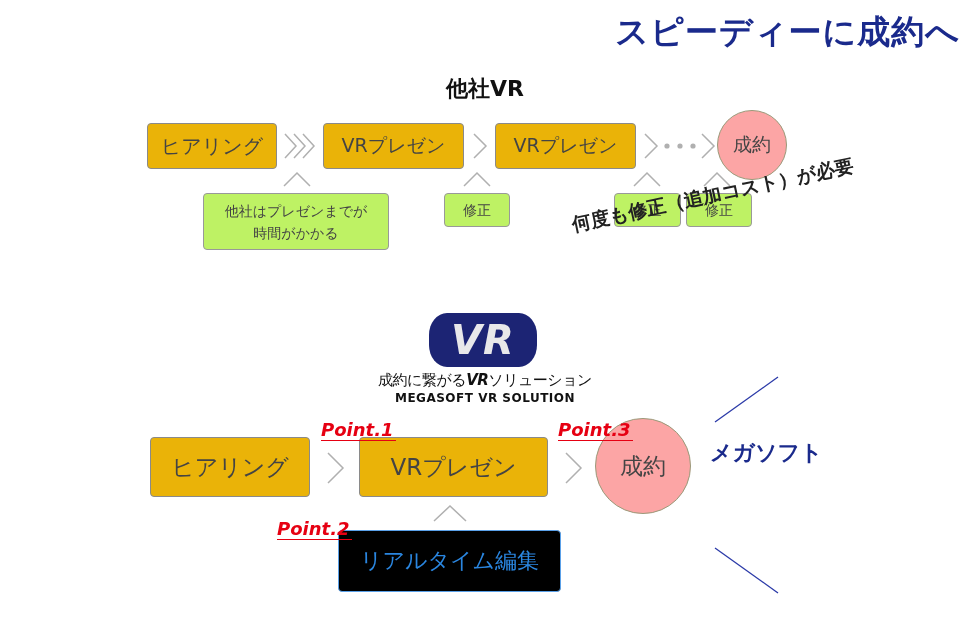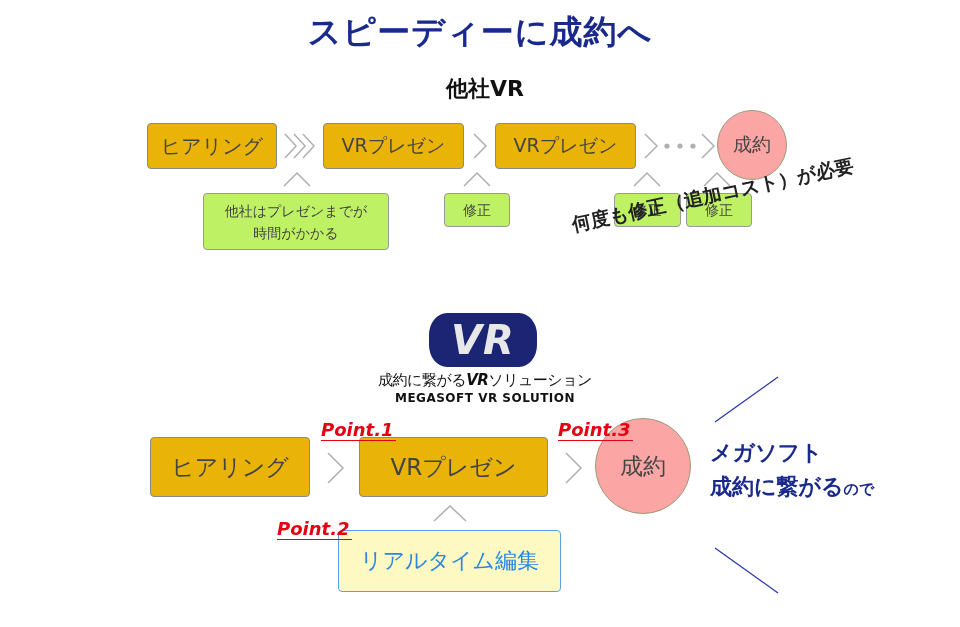--- a/index.html
+++ b/index.html
@@ -2,21 +2,21 @@
 <html><head>
 <meta charset="utf-8">
 <style>
   html, body { margin: 0; padding: 0; }
   body {
     width: 960px; height: 627px; background: #ffffff; position: relative; overflow: hidden;
     font-family: "DejaVu Sans", "Liberation Sans", sans-serif; color: #333333;
   }
   .abs { position: absolute; }
   .main-title {
-    left: 0; width: 960px; top: 10px; text-align: center;
+    left: 0; width: 960px; top: 10px; text-align: right;
     font-size: 33px; font-weight: bold; color: #1a2a8c; letter-spacing: 1px;
   }
   .sub-title {
     left: 0; width: 970px; top: 74px; text-align: center;
     font-size: 22px; font-weight: bold; color: #111111;
   }
   .step-box {
     background: #eab308; border: 1.5px solid #8a8a8a; border-radius: 4px;
     box-sizing: border-box; display: flex; align-items: center; justify-content: center;
     color: #444444; white-space: nowrap;
@@ -32,21 +32,21 @@
   }
   .rot-text {
     left: 575px; top: 212px; font-size: 19px; font-weight: bold; color: #222;
     transform: rotate(-12deg); transform-origin: left bottom; white-space: nowrap;
   }
   .point-label {
     font-size: 18px; font-weight: bold; font-style: italic; color: #e60012;
     border-bottom: 1.5px solid #e60012; line-height: 20px; padding-right: 2px; white-space: nowrap;
   }
   .blue-box {
-    background: #fef9c3; border: 1.2px solid #5aa0e8; border-radius: 4px; box-sizing: border-box;
+    background: #000000; border: 1.2px solid #5aa0e8; border-radius: 4px; box-sizing: border-box;
     display: flex; align-items: center; justify-content: center; color: #2a86e0; font-size: 22px;
   }
   .callout {
     left: 710px; top: 436px; color: #1a2a8c; font-weight: bold; font-size: 22px; line-height: 34px;
   }
   .callout .small { font-size: 15px; }
   .callout .excl { font-style: italic; }
   .logo-badge {
     left: 429px; top: 313px; width: 108px; height: 54px; background: #1c2474;
     border-radius: 18px / 22px; display: flex; align-items: center; justify-content: center;
@@ -123,14 +123,13 @@
 <div class="abs step-box" style="left:359px;top:437px;width:189px;height:60px;font-size:23px;">VRプレゼン</div>
 <div class="abs circle" style="left:595px;top:418px;width:96px;height:96px;font-size:23px;">成約</div>
 <div class="abs blue-box" style="left:338px;top:530px;width:223px;height:62px;">リアルタイム編集</div>
 
 <div class="abs point-label" style="left:321px;top:420px;">Point.1</div>
 <div class="abs point-label" style="left:277px;top:519px;">Point.2</div>
 <div class="abs point-label" style="left:558px;top:420px;">Point.3</div>
 
 <div class="abs callout">
   <div>メガソフト</div>
-  <div><span>成約に繋がる</span><span class="small">ので</span></div>
 </div>
 
 </body></html>

